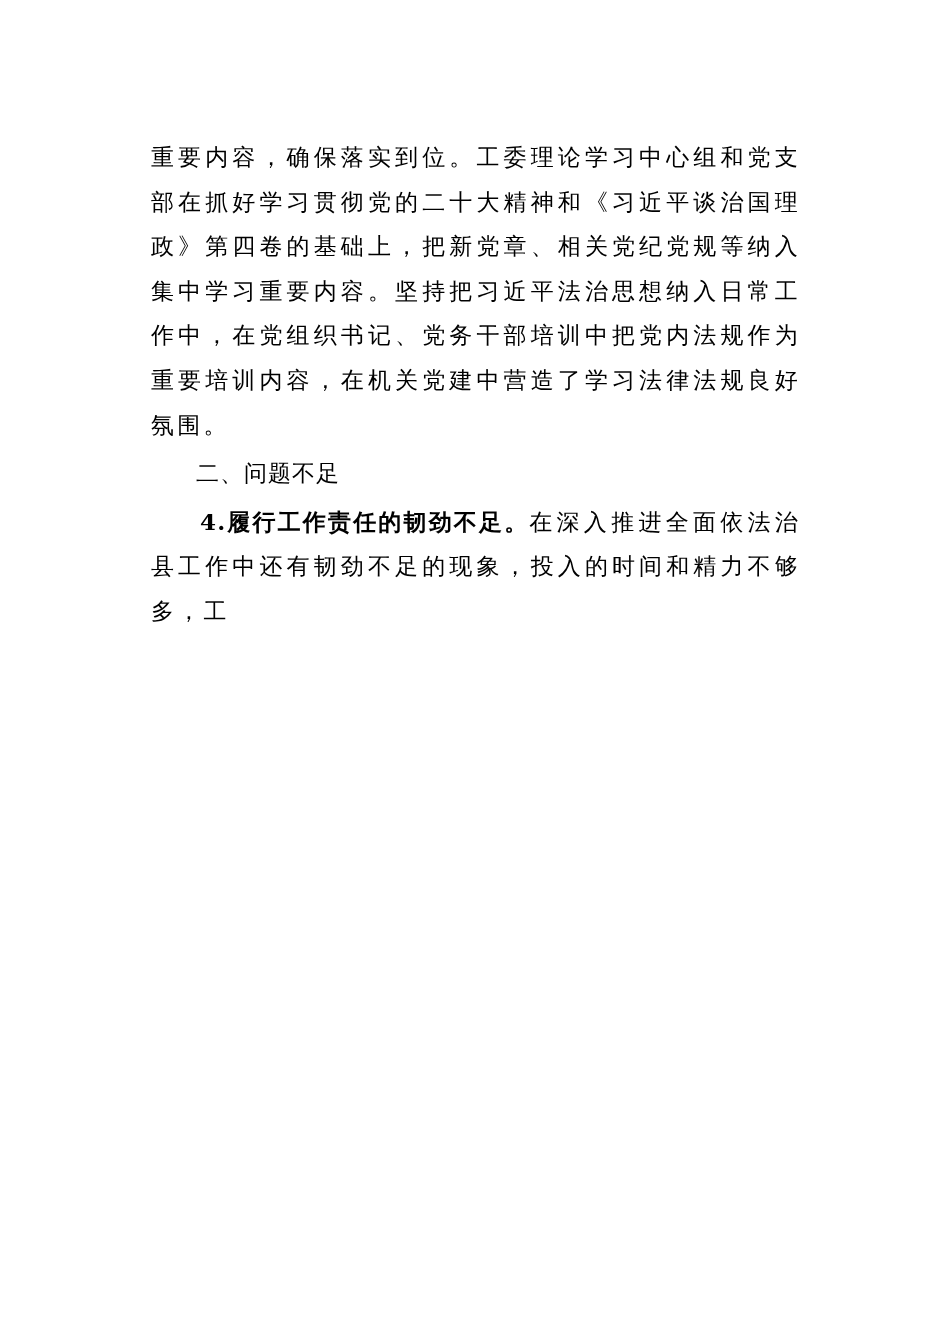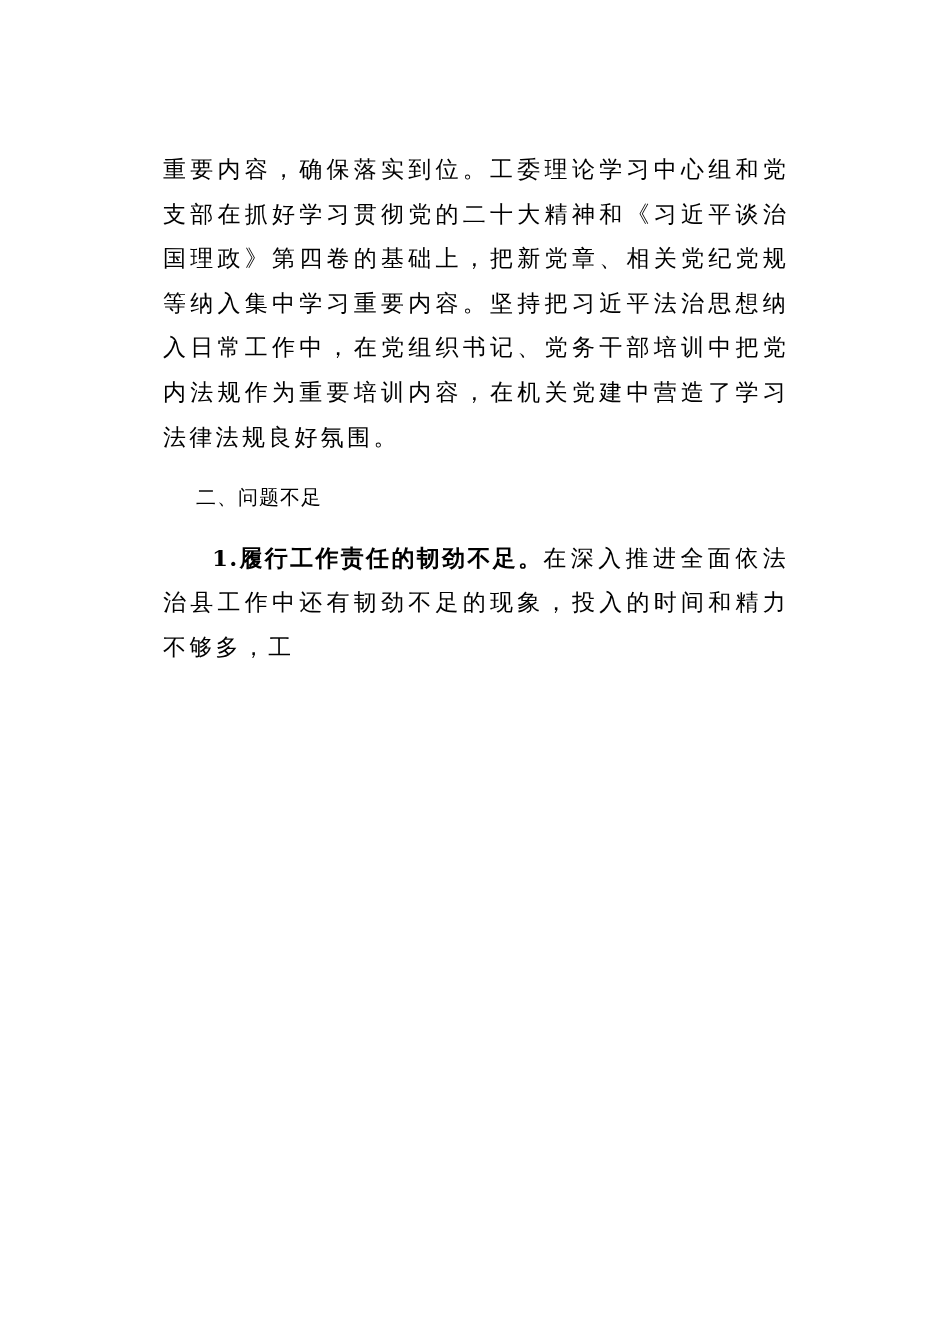--- a/index.html
+++ b/index.html
@@ -17,54 +17,54 @@
       position: absolute;
       left: 147px;
       top: 131px;
       width: 658px;
       font-family: "DejaVu Serif", "Liberation Serif", serif;
       font-size: 23px;
       line-height: 44.6px;
       color: #000000;
     }
     .para {
-      margin: 16px;
+      margin: 4px;
       padding: 0;
       text-align: justify;
       text-justify: inter-character;
       letter-spacing: 3.3px;
       text-indent: 0;
     }
     .para.indent {
       text-indent: 49px;
     }
     .lead {
       font-weight: bold;
       letter-spacing: 1.2px;
     }
     .heading {
       margin: 0;
       padding: 0;
       text-indent: 49px;
       font-family: "DejaVu Sans", "Liberation Sans", sans-serif;
       font-weight: normal;
       letter-spacing: 1px;
-      font-size: 20px;
+      font-size: 23px;
     }
   </style>
 </head>
 <body>
 
 <div class="page">
 
   <p class="para">
     <span>重要内容，确保落实到位。工委理论学习中心组和党支部在抓好学习贯彻党的二十大精神和《习近平谈治国理政》第四卷的基础上，把新党章、相关党纪党规等纳入集中学习重要内容。坚持把习近平法治思想纳入日常工作中，在党组织书记、党务干部培训中把党内法规作为重要培训内容，在机关党建中营造了学习法律法规良好氛围。</span>
   </p>
 
 
 
   <h2 class="heading">二、问题不足</h2>
 
   <p class="para indent">
-    <span class="lead">1.履行工作责任的韧劲不足。</span><span>在深入推进全面依法治县工作中还有韧劲不足的现象，投入的时间和精力不够多，工</span>
+    <span class="lead">4.履行工作责任的韧劲不足。</span><span>在深入推进全面依法治县工作中还有韧劲不足的现象，投入的时间和精力不够多，工</span>
   </p>
 
 </div>
 
 </body></html>

